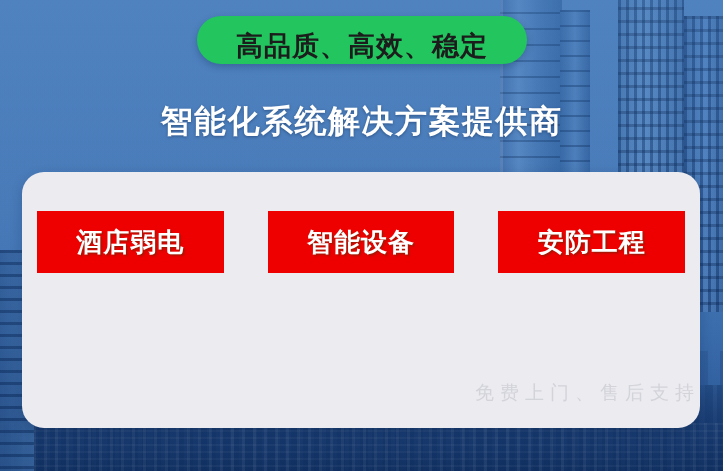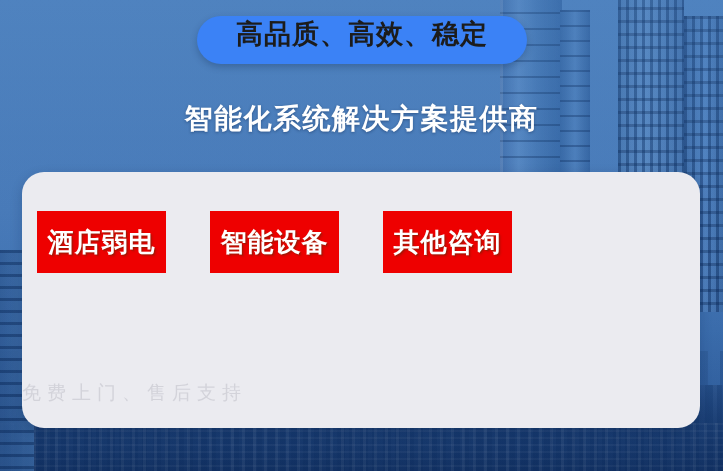--- a/index.html
+++ b/index.html
@@ -104,63 +104,63 @@
   .bg-wash {
     position: absolute; inset: 0;
     background: linear-gradient(180deg, rgba(74,127,189,0.30) 0%, rgba(52,100,165,0.10) 55%, rgba(22,58,112,0.28) 100%);
   }
 
   
   .pill {
     position: absolute;
     left: 197px; top: 16px;
     width: 330px; height: 48px;
-    background: #3b82f6;
+    background: #22c55e;
     border-radius: 26px;
     box-shadow: 0 3px 7px rgba(10,35,75,0.28);
     display: flex;
-    align-items: flex-start;
+    align-items: flex-end;
     justify-content: center;
   }
   .pill-text {
     color: #1c1c1c;
     font-size: 27px;
     font-weight: bold;
     letter-spacing: 1px;
     white-space: nowrap;
   }
 
   
   .subtitle {
     position: absolute;
     left: 0; right: 0; top: 100px;
     text-align: center;
     color: #ffffff;
-    font-size: 28px;
+    font-size: 32px;
     font-weight: bold;
     letter-spacing: 1.5px;
     text-shadow: 0 1px 3px rgba(10,35,75,0.45);
     white-space: nowrap;
   }
 
   
   .card {
     position: absolute;
     left: 22px; top: 172px;
     width: 678px; height: 256px;
     background: #ebebf0;
     border-radius: 22px;
     box-shadow: 0 4px 12px rgba(8,30,68,0.22);
   }
   .grid {
     position: absolute;
     left: 15px; top: 39px;
     width: 648px;
     display: grid;
-    grid-template-columns: repeat(4, 1fr);
+    grid-template-columns: repeat(3, 1fr);
     grid-template-rows: repeat(2, 62px);
     column-gap: 23px;
     row-gap: 25px;
     gap: 44px;
   }
   .svc-btn {
     background: #ee0000;
     border: none;
     border-radius: 0;
     display: flex;
@@ -173,21 +173,21 @@
     color: #ffffff;
     font-size: 26px;
     font-weight: bold;
     letter-spacing: 1px;
     white-space: nowrap;
     text-shadow: 1px 1px 0 rgba(130,40,10,0.55), 2px 2px 2px rgba(120,30,10,0.35);
   }
   .card-footer {
     position: absolute;
     left: 0; right: 0; bottom: 22px;
-    text-align: left;
+    text-align: right;
     color: #d3d3da;
     font-size: 19px;
     letter-spacing: 6px;
     white-space: nowrap;
   }
 </style>
 </head>
 <body>
 
 <div id="banner">
@@ -214,25 +214,25 @@
     <div class="grid">
 
       <button class="svc-btn">
         <span class="svc-label">酒店弱电</span>
       </button>
 
       <button class="svc-btn">
         <span class="svc-label">智能设备</span>
       </button>
 
-
-
-
       <button class="svc-btn">
-        <span class="svc-label">其他咨询</span>
+        <span class="svc-label">安防工程</span>
       </button>
+
+
+
 
     </div>
 
     <div class="card-footer">免费上门、售后支持</div>
   </div>
 
 </div>
 
 </body></html>

